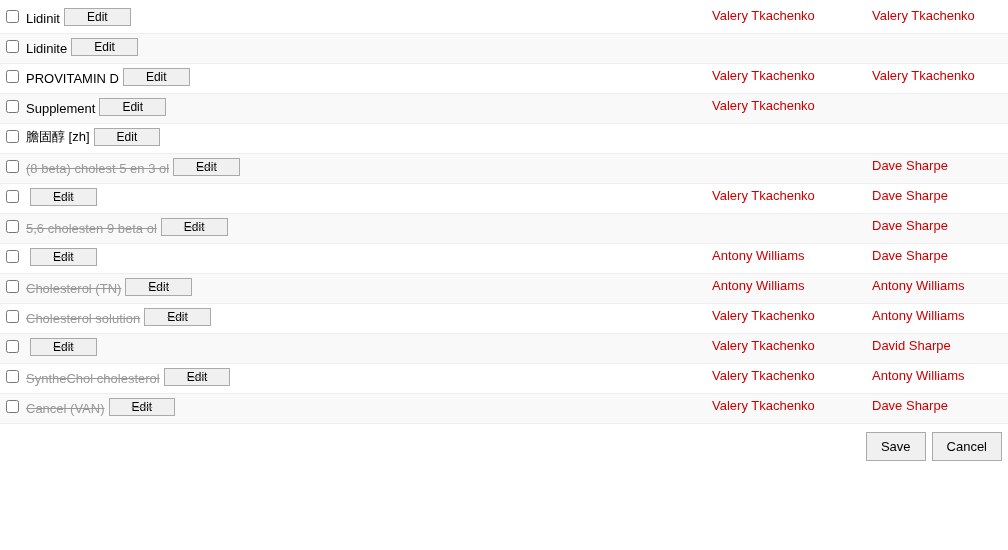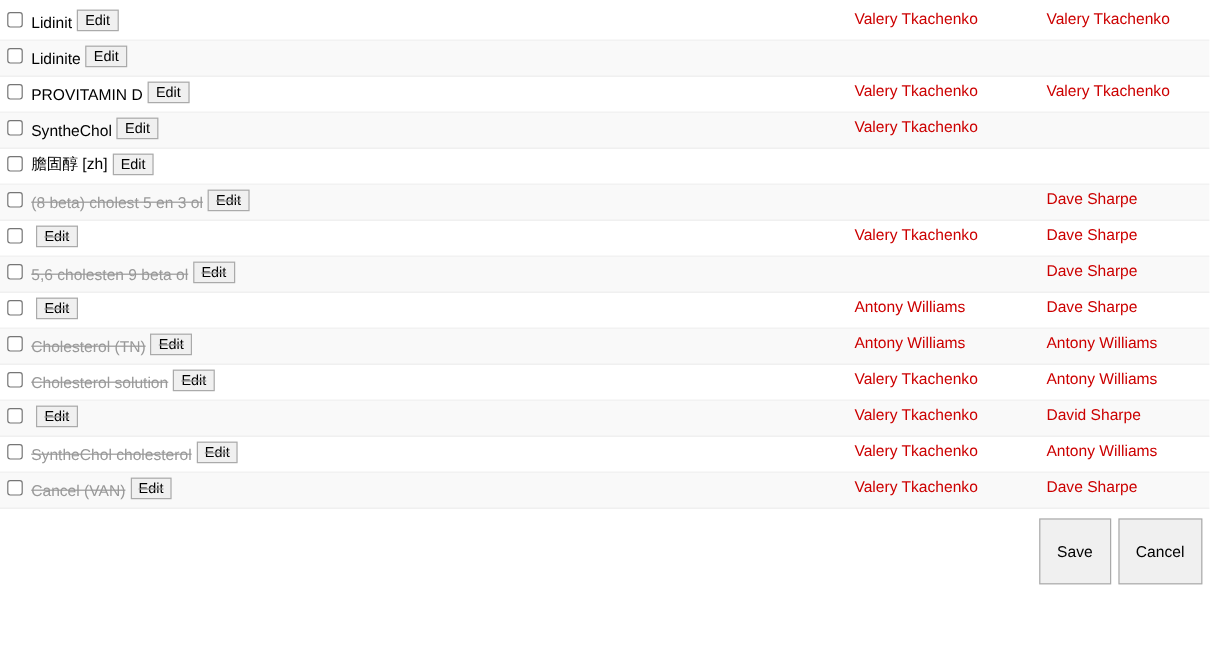--- a/index.html
+++ b/index.html
@@ -48,38 +48,38 @@
       padding-right: 8px;
     }
     .col-modified {
       width: 130px;
       flex-shrink: 0;
       color: #cc0000;
     }
     .edit-btn {
       background: #f0f0f0;
       border: 1px solid #aaa;
-      padding: 1px 6px;
+      padding: 1px 22px;
       font-size: 12px;
       cursor: pointer;
       margin-left: 4px;
       white-space: nowrap;
     }
     .name-edit {
       display: flex;
       align-items: flex-end;
     }
     .footer {
       display: flex;
       justify-content: flex-end;
       padding: 8px 6px;
       gap: 6px;
     }
     .footer-btn {
-      padding: 19px 14px;
+      padding: 6px 14px;
       font-size: 13px;
       cursor: pointer;
       background: #f0f0f0;
       border: 1px solid #aaa;
       text-align: right;
     }
     input[type="checkbox"] {
       cursor: pointer;
     }
   </style>
@@ -118,21 +118,21 @@
             <button class="edit-btn">Edit</button>
           </div>
         </div>
         <div class="col-created">Valery Tkachenko</div>
         <div class="col-modified">Valery Tkachenko</div>
       </div>
       <div class="row">
         <div class="col-check"><input type="checkbox" style=""></div>
         <div class="col-name normal">
           <div class="name-edit">
-            <span>SyntheChol</span>
+            <span>Supplement</span>
             <button class="edit-btn">Edit</button>
           </div>
         </div>
         <div class="col-created">Valery Tkachenko</div>
         <div class="col-modified"></div>
       </div>
       <div class="row">
         <div class="col-check"><input type="checkbox" style=""></div>
         <div class="col-name normal">
           <div class="name-edit">

